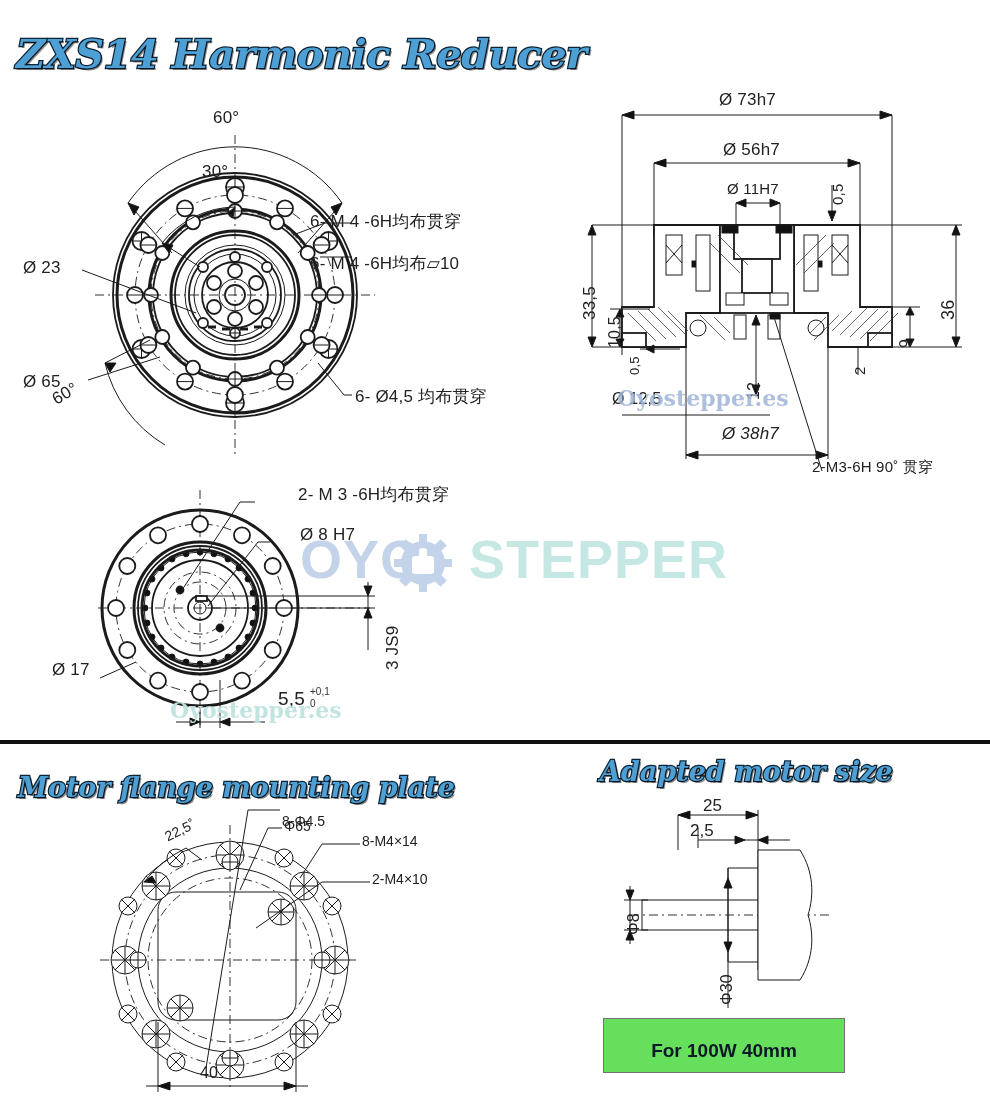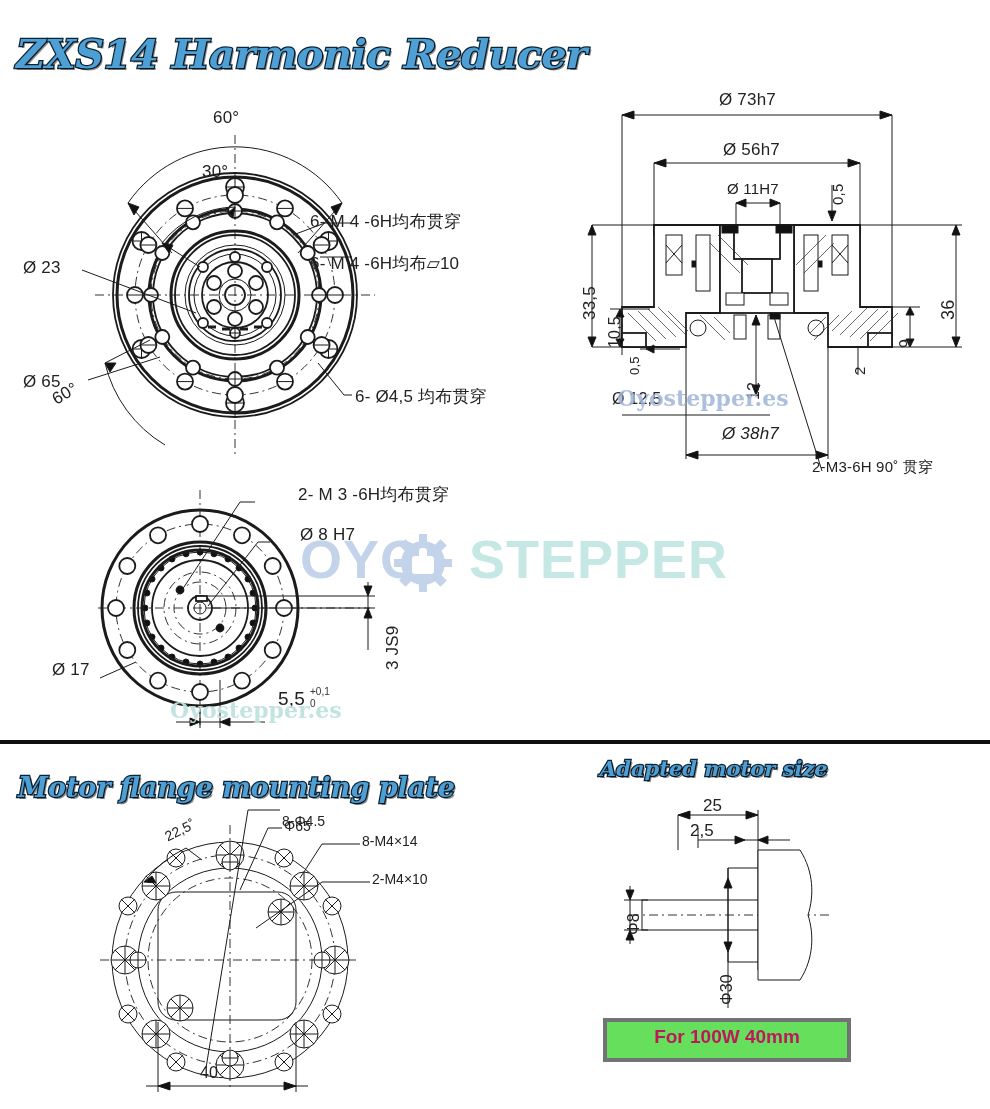--- a/index.html
+++ b/index.html
@@ -18,40 +18,40 @@
     position:absolute;white-space:nowrap;
     font-family:"DejaVu Serif","Liberation Serif",serif;
     font-weight:bold;font-style:italic;
     color:#4e9fd4;
     -webkit-text-stroke:2.5px #0d2436;
     paint-order:stroke fill;
     text-shadow:2px 2px 0 rgba(0,0,0,.45);
   }
   #main-title{left:16px;top:30px;font-size:40px;letter-spacing:-.5px;}
   #sub-title-1{left:18px;top:772px;font-size:27px;}
-  #sub-title-2{left:600px;top:756px;font-size:21px;}
+  #sub-title-2{left:600px;top:756px;font-size:27px;}
 
   .divider{position:absolute;left:0;width:990px;height:4px;background:#111;}
 
   
   .wm-blue{position:absolute;white-space:nowrap;font-family:"DejaVu Serif","Liberation Serif",serif;
     font-weight:bold;font-size:22px;color:#9fb5d8;opacity:.85;}
   .wm-teal{position:absolute;white-space:nowrap;font-family:"DejaVu Serif","Liberation Serif",serif;
     font-weight:bold;font-size:22px;color:#bfe3e0;opacity:.95;}
   .wm-big{position:absolute;white-space:nowrap;font-family:"Liberation Sans",sans-serif;
     font-weight:bold;font-size:54px;letter-spacing:1px;}
   .wm-big .oy{color:#c3d4ea;}
   .wm-big .st{color:#c6e8e4;}
 
   
   #green-note{
     position:absolute;left:603px;top:1018px;width:232px;
-    background:#66e05c;border:4px solid #737373;
-    text-align:center;padding:3px 4px 9px 4px;
-    font-weight:bold;font-size:19px;line-height:1.25;color:#be185d;
+    background:#66e05c;border:1px solid #737373;
+    text-align:center;padding:20px 4px 9px 4px;
+    font-weight:bold;font-size:19px;line-height:1.25;color:#0f172a;
     font-family:"Liberation Sans",sans-serif;
   }
 
   svg{display:block;}
   .ln{stroke:#1b1b1b;fill:none;}
   .thin{stroke-width:1;}
   .med{stroke-width:1.8;}
   .thick{stroke-width:3;}
   .dash{stroke-dasharray:9 4 2 4;stroke-width:.9;}
   .hatch{stroke:#2a2a2a;stroke-width:.7;}

